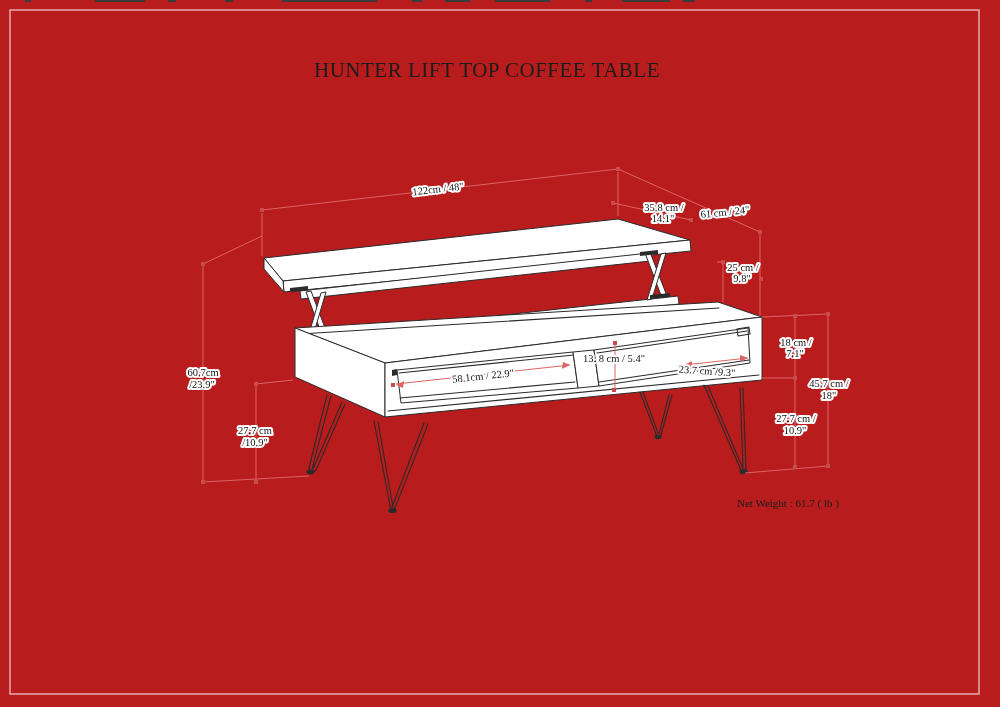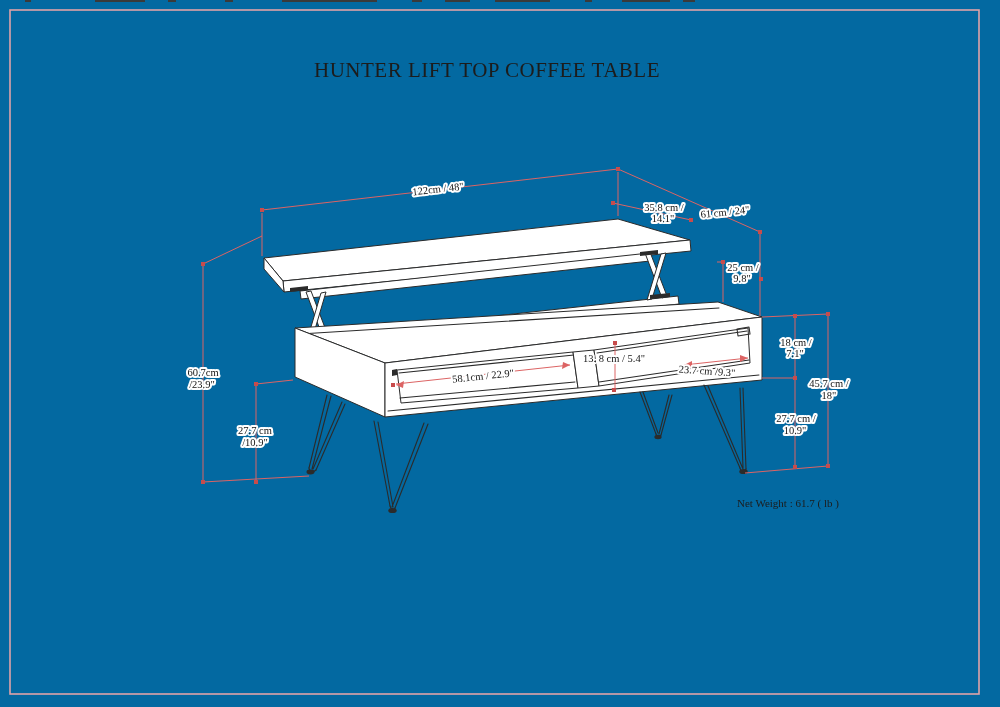--- a/index.html
+++ b/index.html
@@ -1,16 +1,16 @@
 <!DOCTYPE html>
 <html><head>
 <meta charset="utf-8">
 <style>
   html,body{margin:0;padding:0;background:#ffffff;}
-  .page{position:relative;width:1000px;height:707px;background:#0369a1;overflow:hidden;
+  .page{position:relative;width:1000px;height:707px;background:#b91c1c;overflow:hidden;
         font-family:"Liberation Serif", serif;}
   svg text{user-select:none;}
   .title-text{font:21px "Liberation Serif", serif;fill:#1c1c1c;letter-spacing:.5px;}
   .nw-text{font:11px "Liberation Serif", serif;fill:#1c1c1c;}
   .dim-label{font:10.5px "Liberation Serif", serif;fill:#141414;
              paint-order:stroke;stroke:#ffffff;stroke-width:4px;stroke-linejoin:round;}
   .blk{stroke:#2b2b2b;stroke-width:1.1;fill:none;stroke-linejoin:round;stroke-linecap:round;}
   .blkf{stroke:#2b2b2b;stroke-width:1;fill:#ffffff;stroke-linejoin:round;}
   .hw{fill:#2b2b2b;stroke:none;}
   .red{stroke:#dc6464;stroke-width:1;fill:none;}

